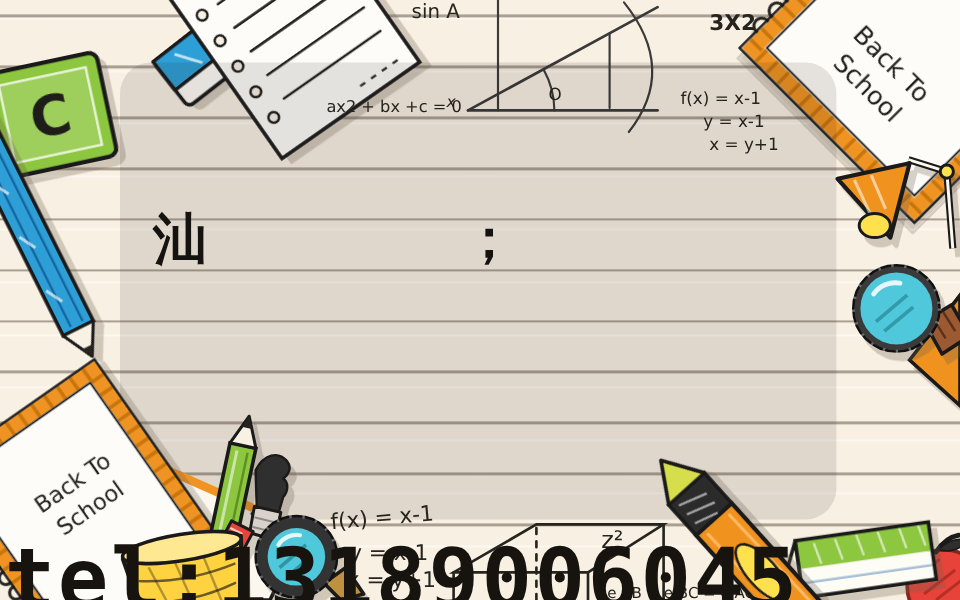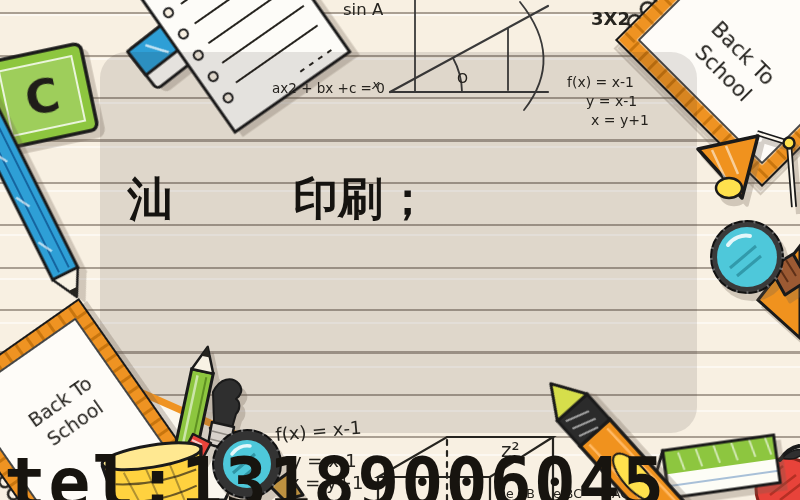--- a/index.html
+++ b/index.html
@@ -249,18 +249,17 @@
     <path d="M -12 -25 l 2 100 M 12 -25 l 2 100" stroke="#ffb964" stroke-width="2.5" fill="none"></path>
     <ellipse cx="0" cy="30" rx="12" ry="30" fill="#ffe14d" stroke="#1a1a1a" stroke-width="2"></ellipse>
     <rect x="-20" y="-64" width="40" height="34" fill="#2b2b2b" stroke="#1a1a1a" stroke-width="3"></rect>
     <path d="M -14 -58 l 24 8 M -14 -48 l 24 8 M -14 -38 l 20 6" stroke="rgba(255,255,255,.55)" stroke-width="2" fill="none"></path>
     <polygon points="-20,-64 20,-64 0,-96" fill="#d6de4b" stroke="#1a1a1a" stroke-width="3" stroke-linejoin="round"></polygon>
   </g>
 
 </svg>
 
 <span class="title-char" style="left:128px;top:176px">汕</span>
-<span class="title-char" style="left:293px;top:176px">印刷</span>
 <span class="title-char" style="left:385px;top:176px">；</span>
 
 <div class="phone">tel:13189006045</div>
 
 </div>
 
 </body></html>

